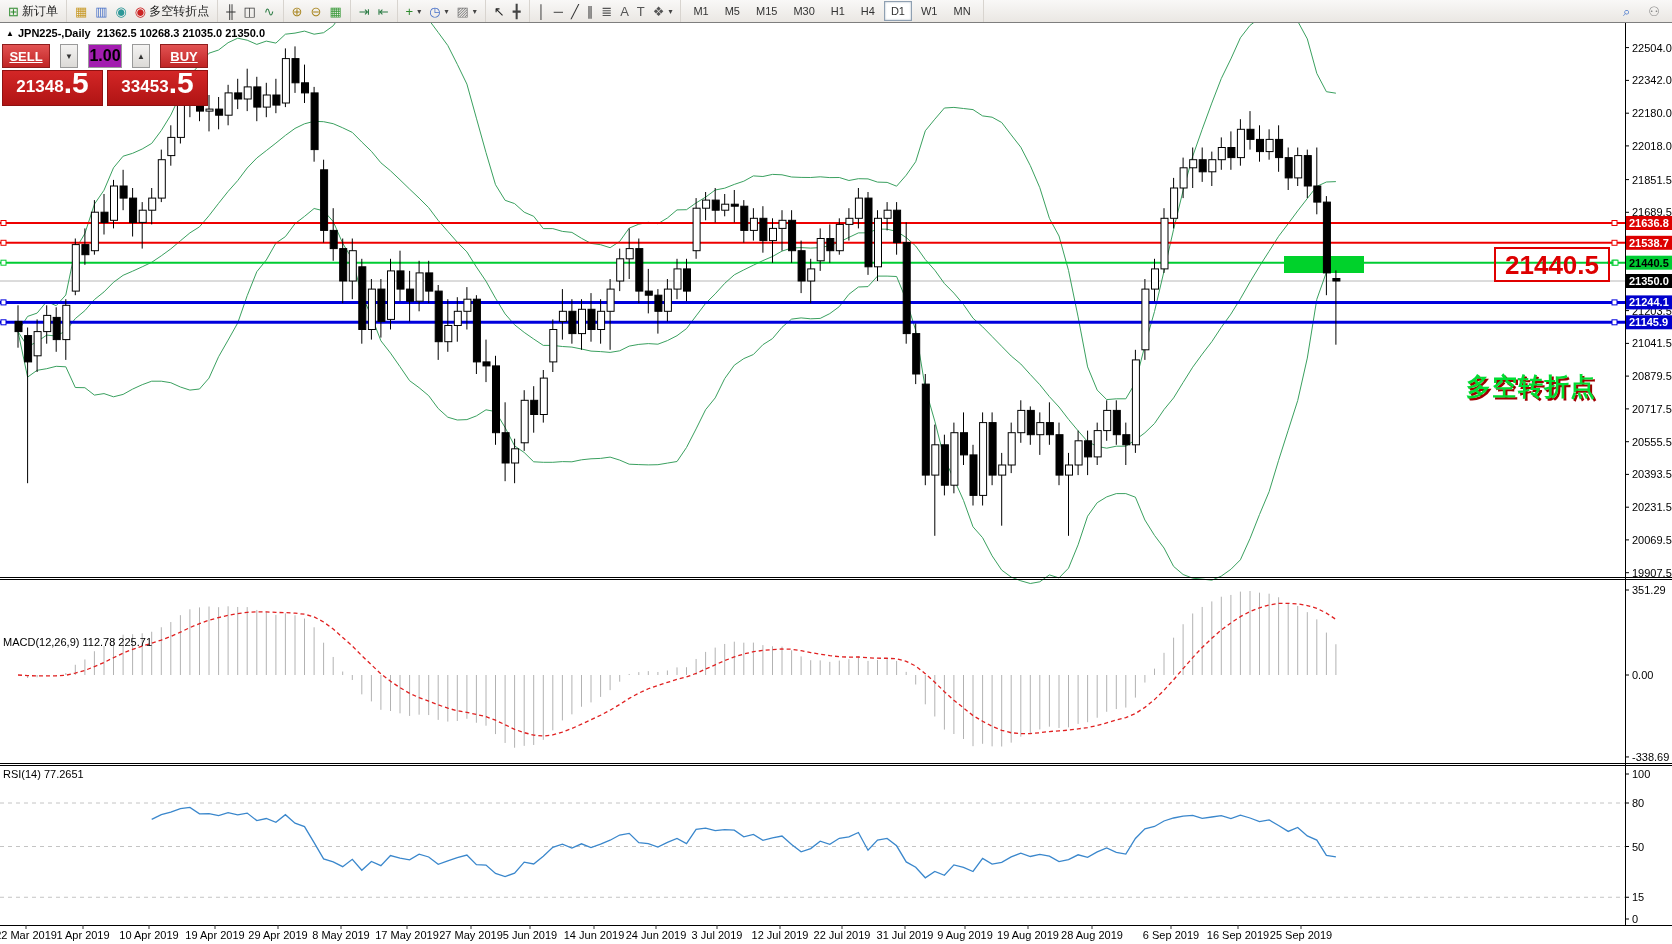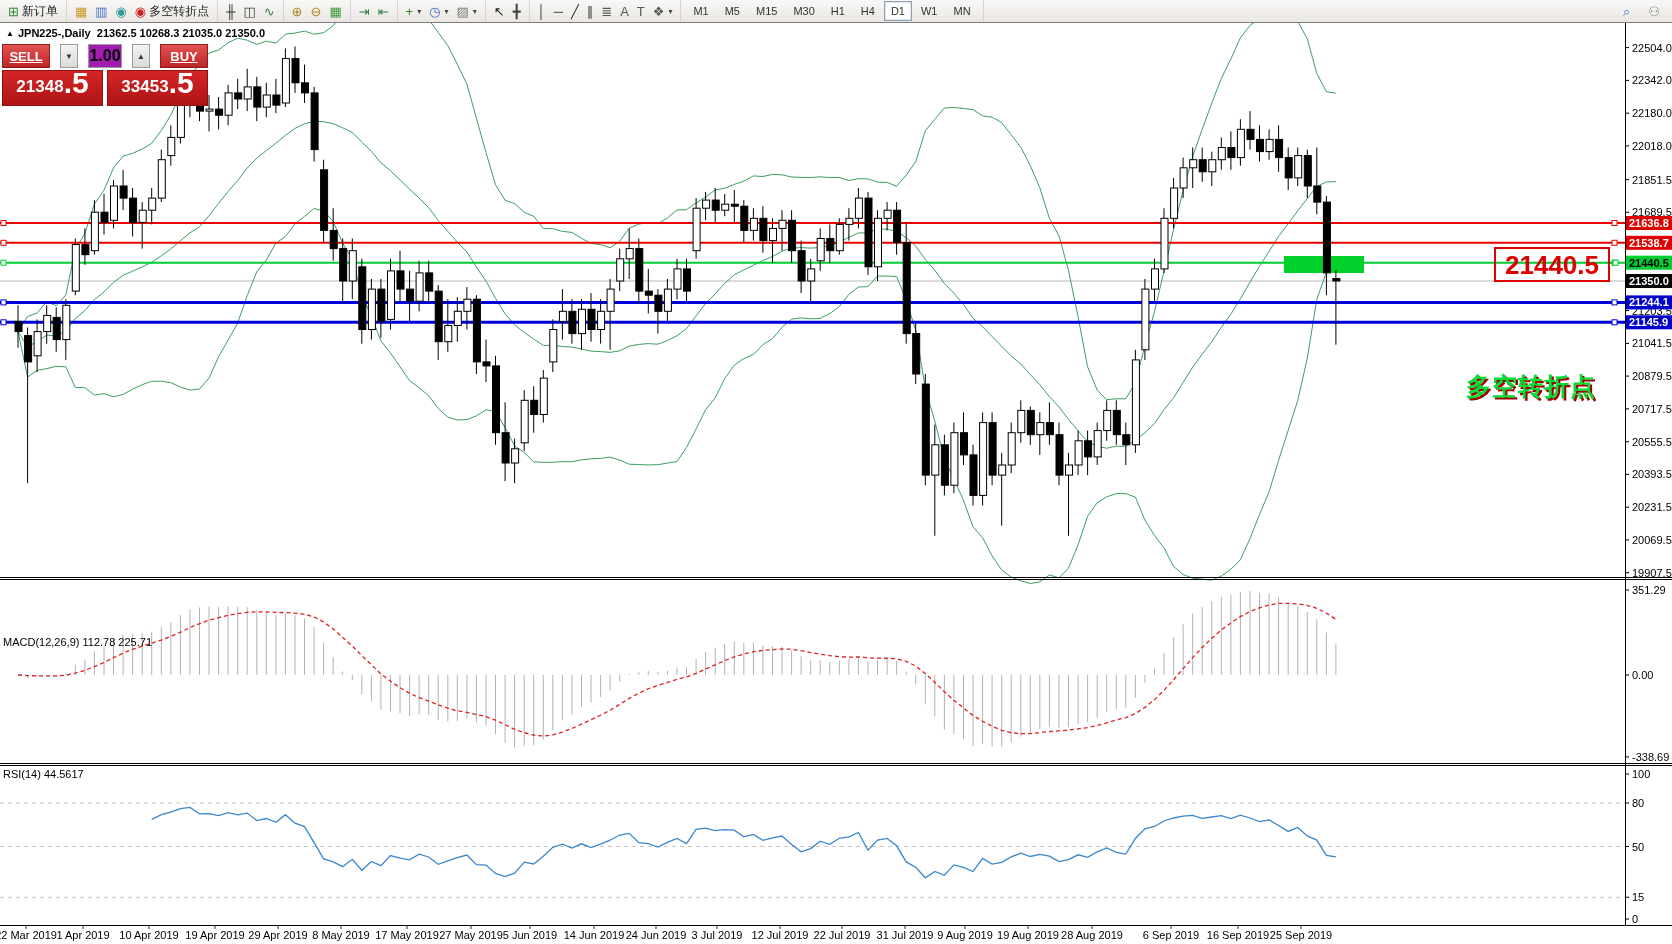--- a/index.html
+++ b/index.html
@@ -756,16 +756,16 @@
       <span class="pb-big">.5</span>
     </div>
     <div class="price-box">
       <span class="pb-small">33453</span>
       <span class="pb-big">.5</span>
     </div>
   </div>
 </div>
 
 <div class="pane-label" id="macd-label">MACD(12,26,9) 112.78 225.71</div>
-<div class="pane-label" id="rsi-label">RSI(14) 44.5617</div>
+<div class="pane-label" id="rsi-label">RSI(14) 77.2651</div>
 
 <div class="callout">21440.5</div>
 <div class="cn-note">多空转折点</div>
 
 </body></html>

